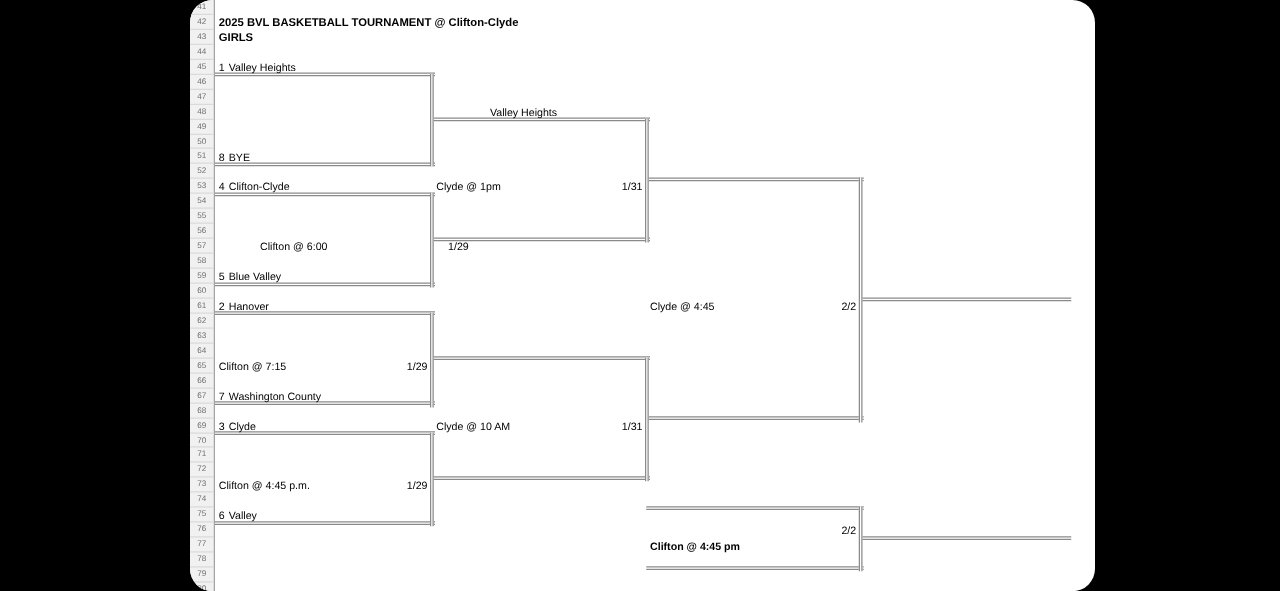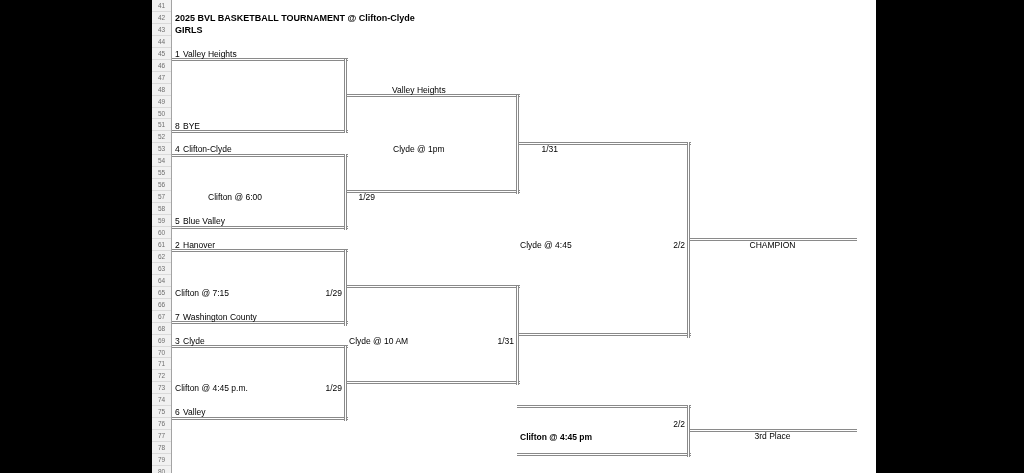--- a/index.html
+++ b/index.html
@@ -9,20 +9,21 @@
     background: #000000;
     overflow: hidden;
     font-family: "Liberation Sans", sans-serif;
   }
   #sheet {
     position: absolute;
     left: 152px; top: 0;
     width: 724px; height: 473px;
     background: #ffffff;
     overflow: hidden;
+    border-radius: 18px;
   }
   #row-headers {
     position: absolute;
     left: 0; top: 0;
     width: 20px; height: 473px;
     background: #f1f1f1;
     border-right: 1px solid #a3a3a3;
     box-sizing: border-box;
     z-index: 3;
   }
@@ -149,40 +150,38 @@
   </div>
   <div class="cell game" style="left: 23px; width: 167px; top: 286.8px;">
     <span>Clifton @ 7:15</span>
     <span>1/29</span>
   </div>
   <div class="cell game" style="left: 23px; width: 167px; top: 382.4px;">
     <span>Clifton @ 4:45 p.m.</span>
     <span>1/29</span>
   </div>
 
-  <div class="cell game" style="left: 197px; width: 165px; top: 143.4px; margin-left: 44px;">
+  <div class="cell game" style="left: 197px; width: 165px; top: 143.4px;">
     <span>Clyde @ 1pm</span>
     <span>1/31</span>
   </div>
   <div class="cell game" style="left: 197px; width: 165px; top: 334.6px; gap: 36px;">
     <span>Clyde @ 10 AM</span>
     <span>1/31</span>
   </div>
 
   <div class="cell" style="left: 240px; top: 83.65px;">Valley Heights</div>
 
   <div class="cell game" style="left: 368px; width: 165px; top: 239px;">
     <span>Clyde @ 4:45</span>
     <span>2/2</span>
   </div>
-  <div class="cell center" style="left: 536px; width: 169px; top: 239px;">CHAMPION</div>
 
   <div class="cell right" style="left: 368px; width: 165px; top: 418.25px;">2/2</div>
   <div class="cell" style="left: 368px; top: 431px; font-weight: bold;">Clifton @ 4:45 pm</div>
-  <div class="cell center" style="left: 536px; width: 169px; top: 430.2px;">3rd Place</div>
 
 <div class="hline" style="left: 20px; width: 176px; top: 58.25px;"></div>
     <div class="hline" style="left: 20px; width: 176px; top: 129.95px;"></div>
     <div class="hline" style="left: 193px; width: 175px; top: 94.1px;"></div>
     <div class="hline" style="left: 20px; width: 176px; top: 153.85px;"></div>
     <div class="hline" style="left: 20px; width: 176px; top: 225.55px;"></div>
     <div class="hline" style="left: 193px; width: 175px; top: 189.7px;"></div>
     <div class="hline" style="left: 20px; width: 176px; top: 249.45px;"></div>
     <div class="hline" style="left: 20px; width: 176px; top: 321.15px;"></div>
     <div class="hline" style="left: 193px; width: 175px; top: 285.3px;"></div>

